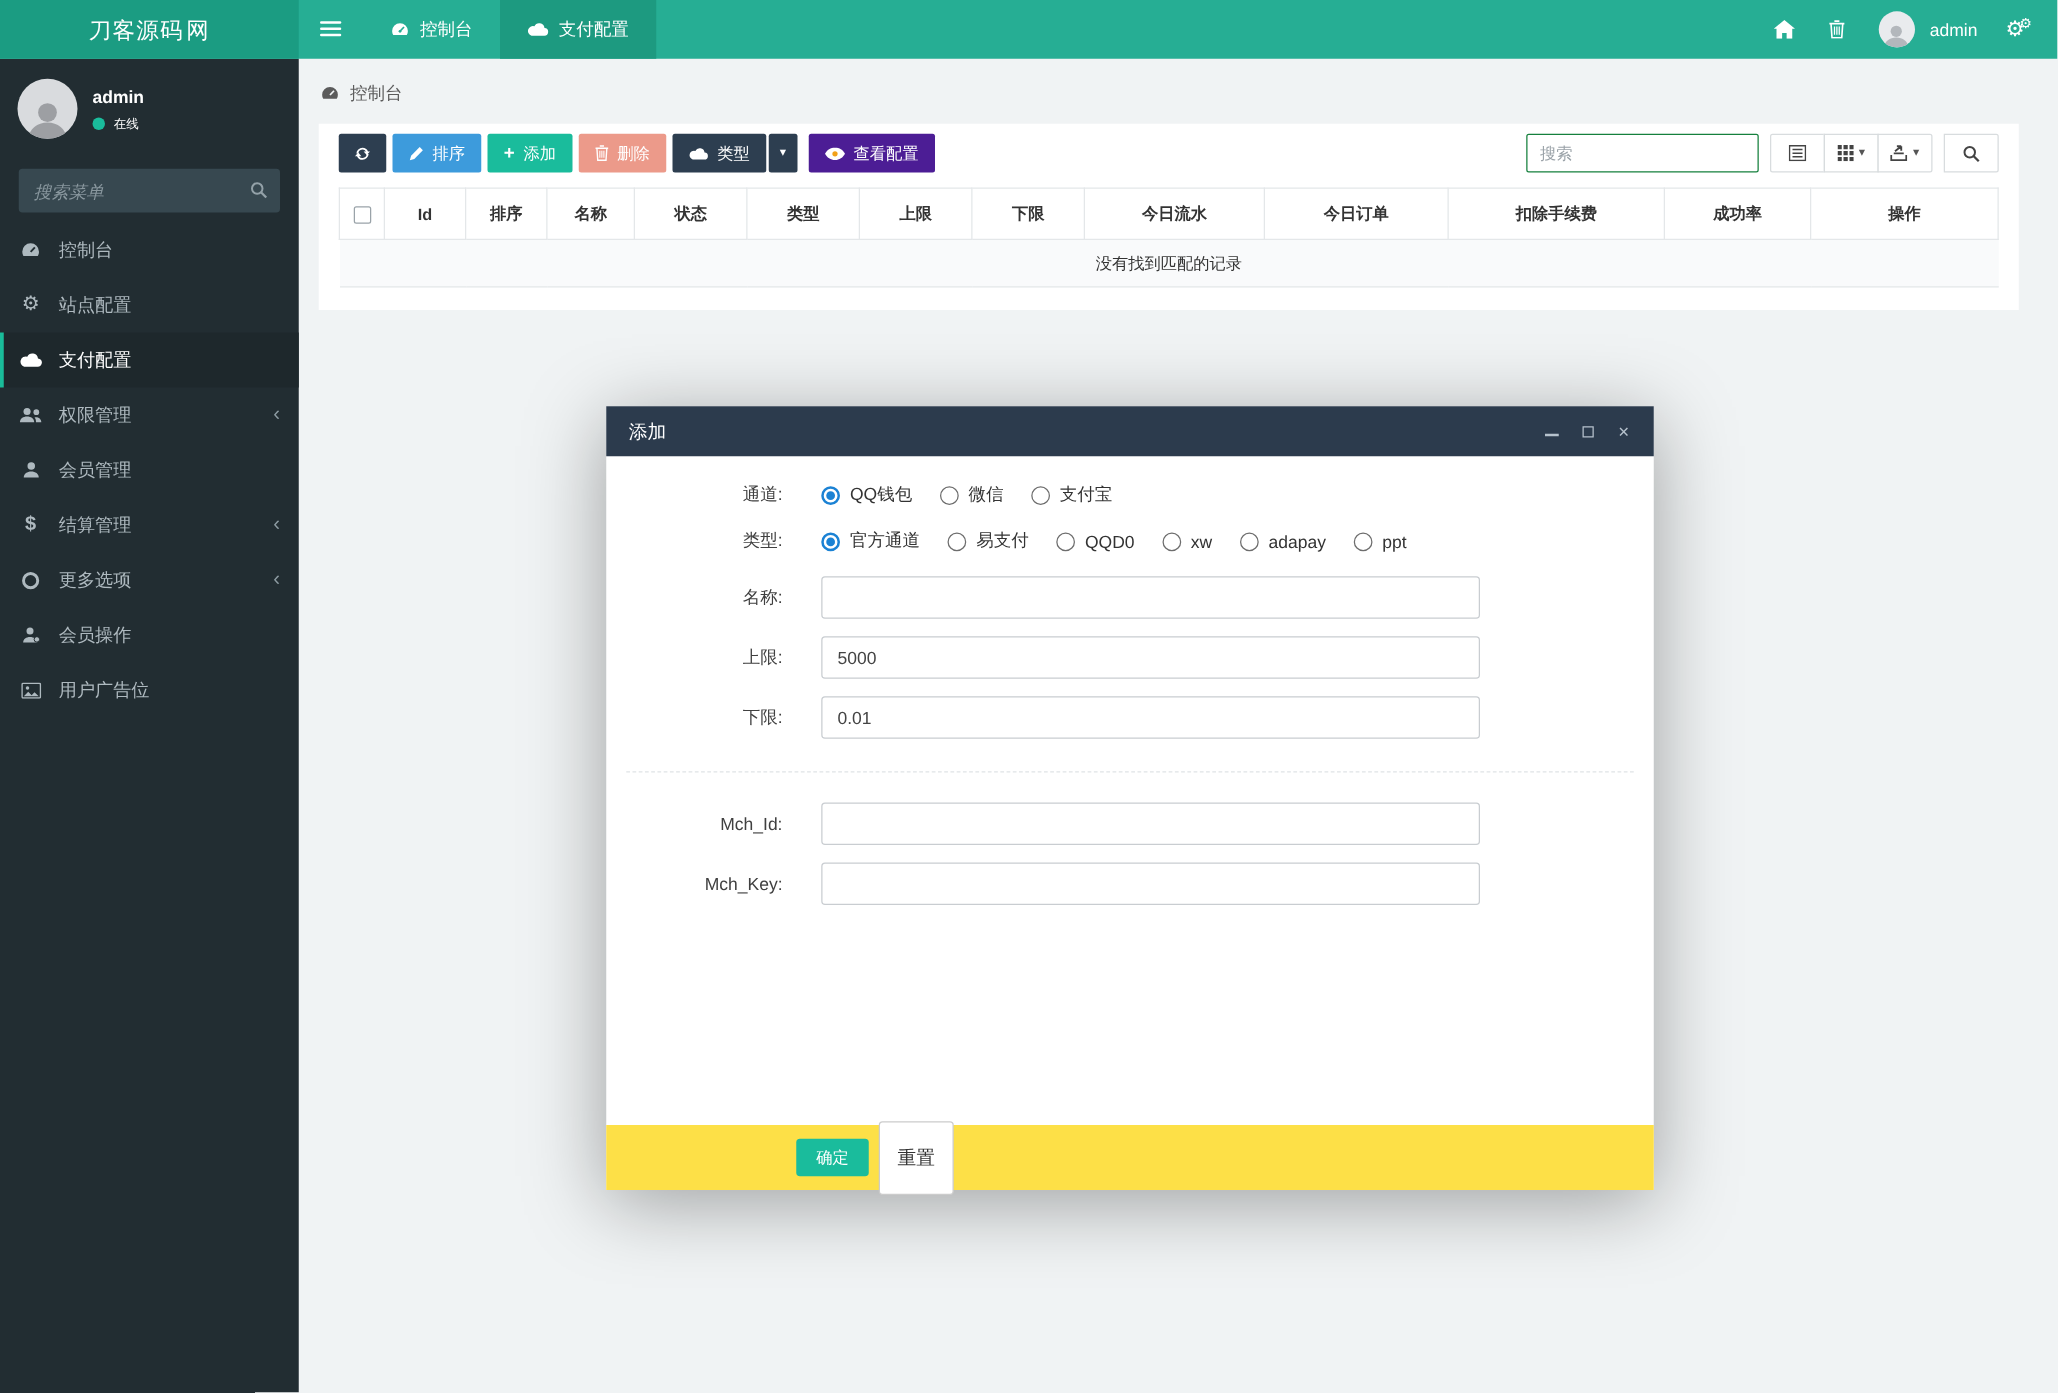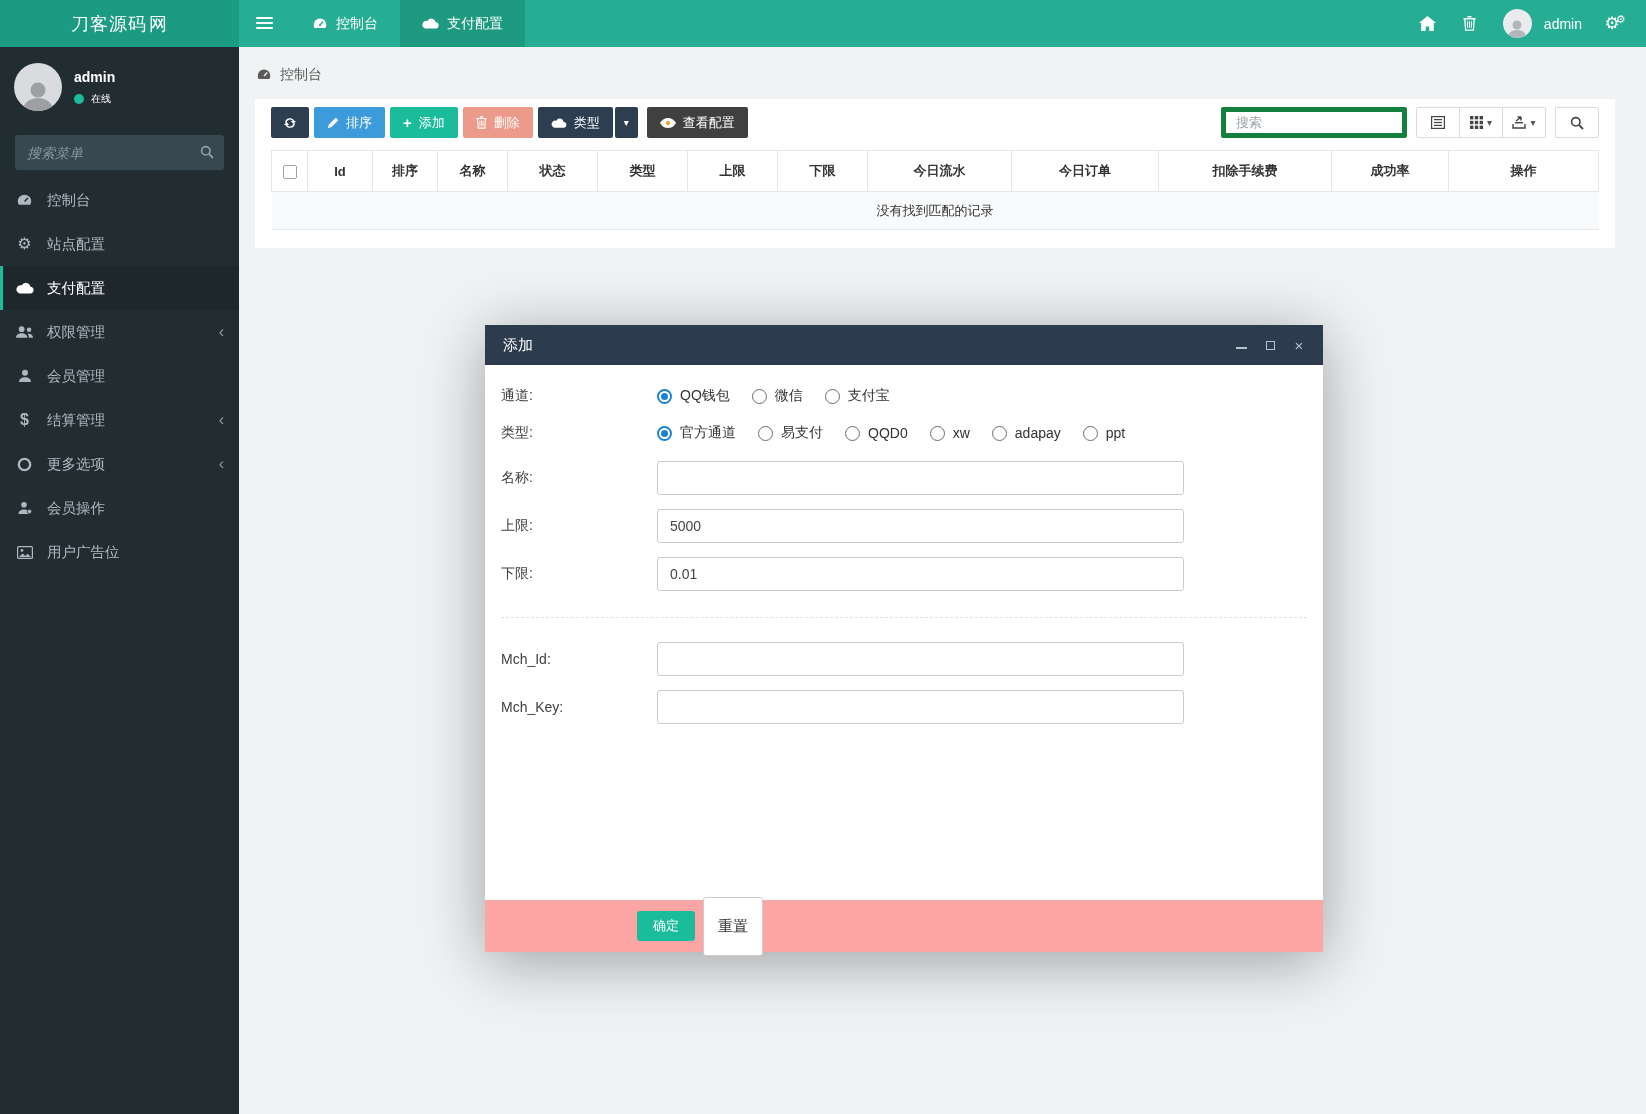--- a/index.html
+++ b/index.html
@@ -47,26 +47,26 @@
   
   .main { position:absolute; top:47px; left:239px; width:1315px; height:1067px; background:#f0f3f4; }
   .breadcrumb { display:flex; align-items:center; gap:8px; padding:19px 16px 15px 17px; color:#5b5b5b; font-size:14px; }
   .panel { margin:0 16px; width:1360px; background:#fff; padding:8px 16px 18px 16px; }
   .toolbar { display:flex; align-items:center; }
   .btn { height:31px; border:none; border-radius:2px; color:#fff; font-size:13px; display:inline-flex; align-items:center; gap:7px; padding:0 13px; margin-right:5px; cursor:pointer; font-family:inherit; }
   .btn-dark { background:#2d3e50; }
   .btn-blue { background:#3d9bdc; }
   .btn-green { background:#1abc9c; }
   .btn-salmon { background:#ec9a8a; }
-  .btn-orange { background:#404040; }
+  .btn-orange { background:#4c1d95; }
   .btn-caret { padding:0 9px; margin-left:-3px; }
   .plus-glyph { font-size:15px; font-weight:bold; line-height:1; }
   .caret { font-size:10px; line-height:1; }
   .tb-right { margin-left:auto; display:flex; align-items:center; }
-  .tb-search { width:186px; height:31px; border:5px solid #15803d; border-radius:2px; font-size:13px; color:#333; padding:0 10px; outline:none; margin-right:9px; font-family:inherit; }
+  .tb-search { width:186px; height:31px; border:1px solid #15803d; border-radius:2px; font-size:13px; color:#333; padding:0 10px; outline:none; margin-right:9px; font-family:inherit; }
   .tb-search::placeholder { color:#9aa2a8; }
   .btn-group { display:flex; }
   .gbtn { height:31px; min-width:44px; background:#fff; border:1px solid #d8dcde; color:#444; display:inline-flex; align-items:center; justify-content:center; gap:4px; padding:0 9px; margin-left:-1px; cursor:pointer; }
   .gbtn:first-child { margin-left:0; border-radius:2px 0 0 2px; }
   .gbtn:last-child { border-radius:0 2px 2px 0; }
   .gbtn .caret { color:#555; }
   .gbtn-single { margin-left:9px; border-radius:2px; }
   table.grid { width:100%; border-collapse:collapse; margin-top:12px; font-size:13px; }
   table.grid th { border:1px solid #e4e7e9; height:41px; text-align:center; color:#333; font-weight:bold; padding:0 8px; background:#fff; }
   table.grid td.empty { border-bottom:1px solid #e4e7e9; height:38px; text-align:center; color:#333; background:#f9fafb; }
@@ -75,31 +75,31 @@
   
   .modal { position:absolute; left:485px; top:325px; width:838px; height:627px; background:#fff; box-shadow:0 10px 60px rgba(0,0,0,.35); z-index:20; display:flex; flex-direction:column; }
   .modal-head { height:40px; background:#2c3b4d; color:#fff; display:flex; align-items:center; padding:0 18px; font-size:15px; flex-shrink:0; }
   .win-controls { margin-left:auto; display:flex; align-items:center; gap:17px; color:#b6c2cd; }
   .wc { width:12px; height:12px; display:flex; align-items:center; justify-content:center; cursor:pointer; }
   .wc-min i { width:11px; height:2px; background:#b6c2cd; display:block; margin-top:6px; }
   .wc-max i { width:9px; height:9px; border:1.5px solid #b6c2cd; display:block; }
   .wc-close { font-size:15px; line-height:1; }
   .modal-body { height:535px; padding:22px 16px 0 16px; overflow:hidden; }
   .form-row { display:flex; align-items:center; margin-bottom:19px; }
-  .form-row .lbl { width:125px; flex-shrink:0; font-size:14px; color:#404040; }
+  .form-row .lbl { width:125px; flex-shrink:0; text-align:right; font-size:14px; color:#404040; }
   .form-row .ctrl { margin-left:31px; display:flex; align-items:center; }
   .radio-opt { display:flex; align-items:center; margin-right:22px; cursor:pointer; }
   .radio { width:15px; height:15px; border:1.5px solid #6d6d6d; border-radius:50%; position:relative; flex-shrink:0; background:#fff; }
   .radio.checked { border:2px solid #1b82d4; }
   .radio.checked::after { content:""; position:absolute; left:2px; top:2px; right:2px; bottom:2px; border-radius:50%; background:#1b82d4; }
   .radio-opt span.rlab { margin-left:8px; font-size:14px; color:#333; }
   .inp-row { margin-bottom:14px; }
   .txt { width:527px; height:34px; border:1px solid #c9cdd1; border-radius:3px; font-size:14px; color:#444; padding:0 12px; outline:none; font-family:inherit; }
   .divider { border:none; border-top:1px dashed #dfe3e6; margin:26px 0 24px 0; }
-  .modal-foot { height:52px; background:#fca5a5; display:flex; align-items:center; padding-left:152px; gap:8px; flex-shrink:0; margin-top:auto; }
+  .modal-foot { height:52px; background:#fde047; display:flex; align-items:center; padding-left:152px; gap:8px; flex-shrink:0; margin-top:auto; }
   .btn-confirm { background:#1abc9c; color:#fff; border:none; border-radius:3px; font-size:13px; padding:6px 16px; cursor:pointer; font-family:inherit; }
   .btn-reset { background:#fff; color:#333; border:1px solid #ccc; border-radius:3px; font-size:15px; padding:19px 14px; cursor:pointer; font-family:inherit; }
 </style>
 </head>
 <body>
 
 <div class="navbar">
   <div class="brand">
     <b>刀客源码</b>
       <span class="light">网</span>

